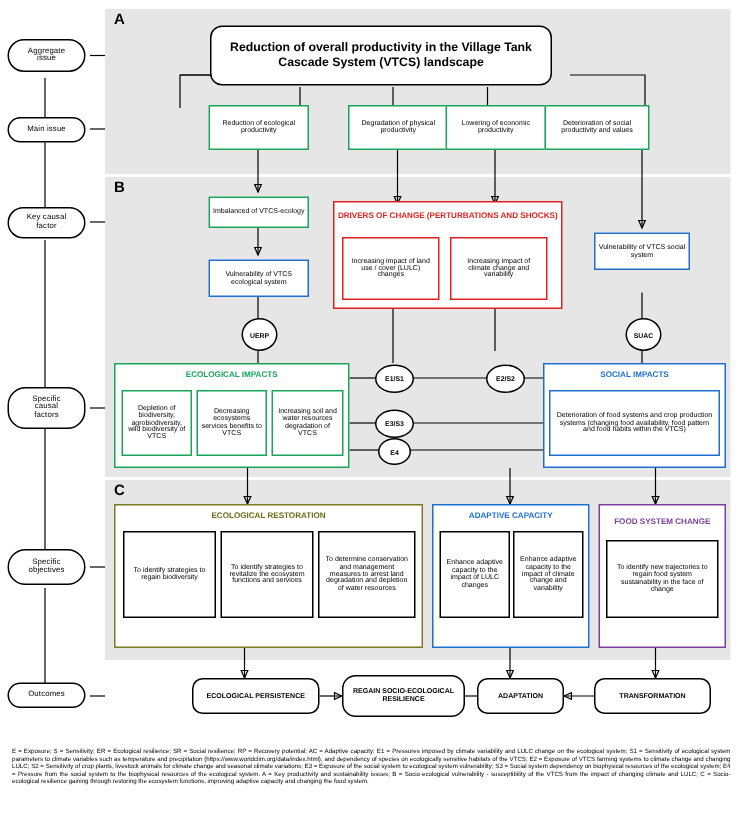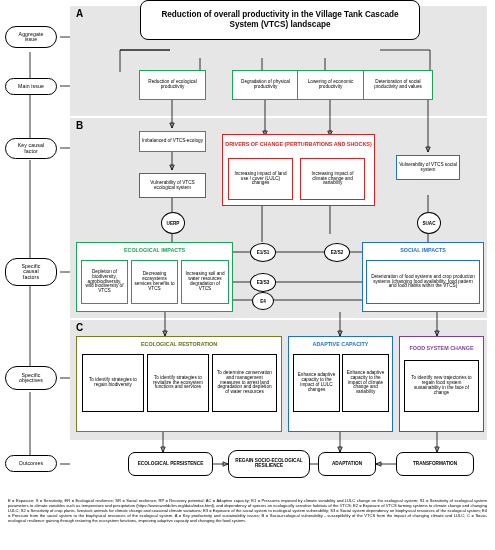--- a/index.html
+++ b/index.html
@@ -177,21 +177,21 @@
 objectives</span>
   </div>
   <div class="box rail" style="left:5px;top:455px;width:52px;height:17px;">
     <span style="white-space:pre-line">Outcomes</span>
   </div>
 
   <div class="sect-letter" style="left:76px;top:8px;">A</div>
   <div class="sect-letter" style="left:76px;top:120px;">B</div>
   <div class="sect-letter" style="left:76px;top:322px;">C</div>
 
-  <div class="box title-main" style="left:140px;top:0;width:280px;height:40px;padding:2px 10px;">
+  <div class="box title-main" style="left:140px;top:17px;width:228px;height:40px;padding:2px 10px;">
     <span>Reduction of overall productivity in the Village Tank Cascade System (VTCS) landscape</span>
   </div>
 
   <div class="box greenfill t5" style="left:139px;top:70px;width:67px;height:30px;padding:1px 2px;">
     <span>Reduction of ecological productivity</span>
   </div>
   <div class="box greenfill t5" style="left:232px;top:70px;width:67px;height:30px;padding:1px 2px;">
     <span>Degradation of physical productivity</span>
   </div>
   <div class="box greenfill t5" style="left:297px;top:70px;width:67px;height:30px;padding:1px 2px;">

